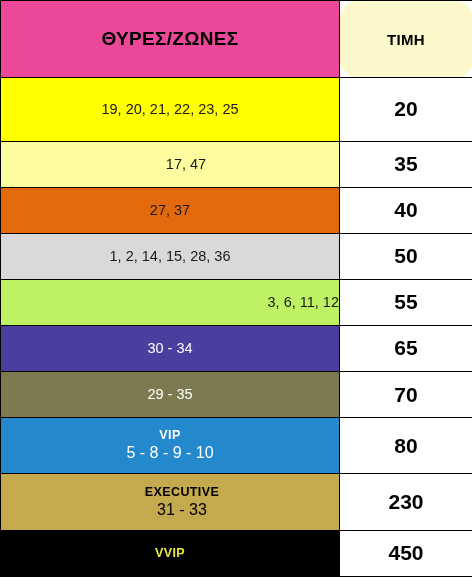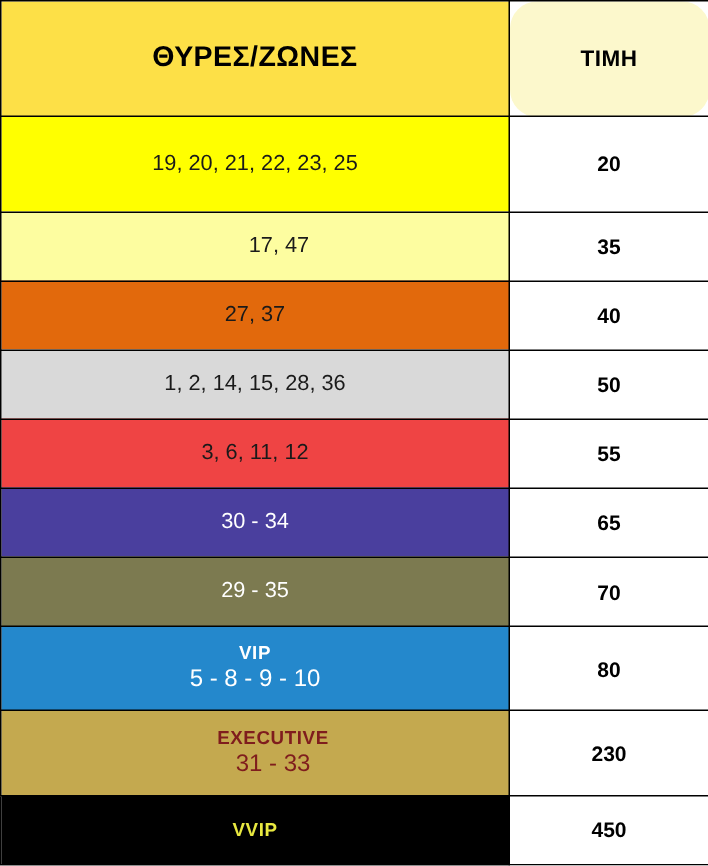--- a/index.html
+++ b/index.html
@@ -21,21 +21,21 @@
   }
   #price-table td, #price-table th {
     border: 1px solid #000000;
     padding: 0;
     margin: 0;
   }
   .zone-col { width: 339px; }
   .price-col { width: 133px; }
 
   .head-zone {
-    background: #fde047;
+    background: #ec4899;
     color: #000000;
     font-weight: bold;
     font-size: 19px;
     letter-spacing: 0.3px;
     text-align: center;
     height: 76px;
   }
   .head-price {
     background: #fcf8cc;
     color: #000000;
@@ -50,21 +50,21 @@
     text-align: center;
     font-size: 14.5px;
     line-height: 1.3;
     vertical-align: middle;
     color: #1a1a1a;
   }
   .price-cell {
     background: #ffffff;
     color: #000000;
     font-weight: bold;
-    font-size: 14px;
+    font-size: 21px;
     text-align: center;
     vertical-align: middle;
   }
   .zone-cell .tier-label {
     display: block;
     font-size: 12.5px;
     letter-spacing: 0.4px;
     font-weight: bold;
   }
   .zone-cell .tier-seats {
@@ -106,21 +106,21 @@
         </td>
         <td class="price-cell">40</td>
       </tr>
       <tr style="height: 45px; border-radius: 16px;">
         <td class="zone-cell" style="background: rgb(217, 217, 217); color: rgb(26, 26, 26);">
           <span class="single-line">1, 2, 14, 15, 28, 36</span>
         </td>
         <td class="price-cell">50</td>
       </tr>
       <tr style="height: 45px;">
-        <td class="zone-cell" style="background: #ef4444; color: rgb(26, 26, 26);">
+        <td class="zone-cell" style="background: #bef264; color: rgb(26, 26, 26); text-align: right;">
           <span class="single-line">3, 6, 11, 12</span>
         </td>
         <td class="price-cell">55</td>
       </tr>
       <tr style="height: 45px;">
         <td class="zone-cell" style="background: rgb(74, 63, 158); color: rgb(255, 255, 255);">
           <span class="single-line">30 - 34</span>
         </td>
         <td class="price-cell">65</td>
       </tr>
@@ -131,21 +131,21 @@
         <td class="price-cell">70</td>
       </tr>
       <tr style="height: 55px;">
         <td class="zone-cell" style="background: rgb(36, 136, 204); color: rgb(255, 255, 255);">
           <span class="tier-label">VIP</span>
           <span class="tier-seats">5 - 8 - 9 - 10</span>
         </td>
         <td class="price-cell">80</td>
       </tr>
       <tr style="height: 55px;">
-        <td class="zone-cell" style="background: rgb(196, 169, 79); color: #7f1d1d; padding-left: 24px;">
+        <td class="zone-cell" style="background: rgb(196, 169, 79); color: #000000; padding-left: 24px;">
           <span class="tier-label">EXECUTIVE</span>
           <span class="tier-seats">31 - 33</span>
         </td>
         <td class="price-cell">230</td>
       </tr>
       <tr style="height: 45px;">
         <td class="zone-cell" style="background: rgb(0, 0, 0); color: rgb(232, 232, 64);">
           <span class="tier-label">VVIP</span>
         </td>
         <td class="price-cell">450</td>

